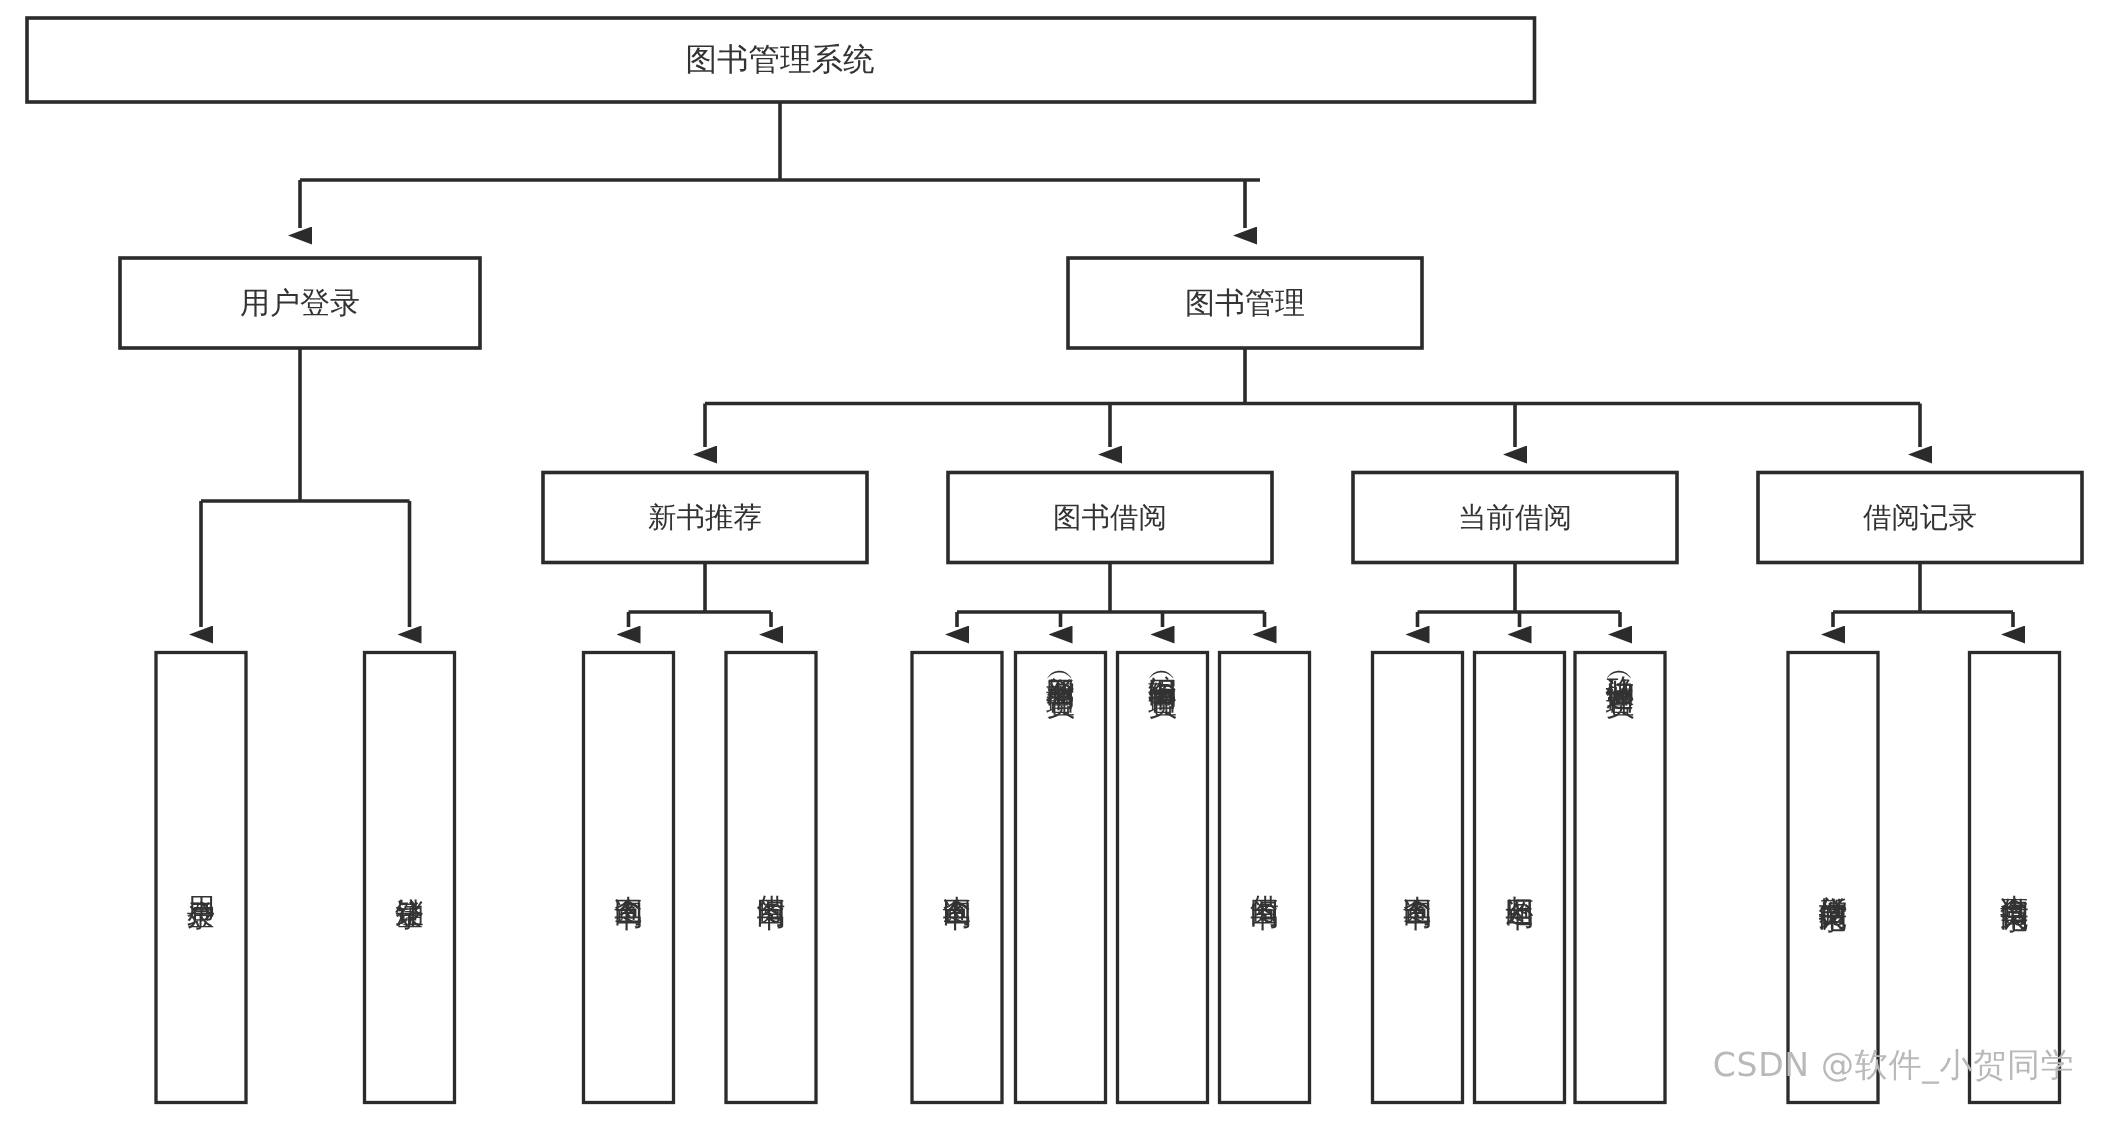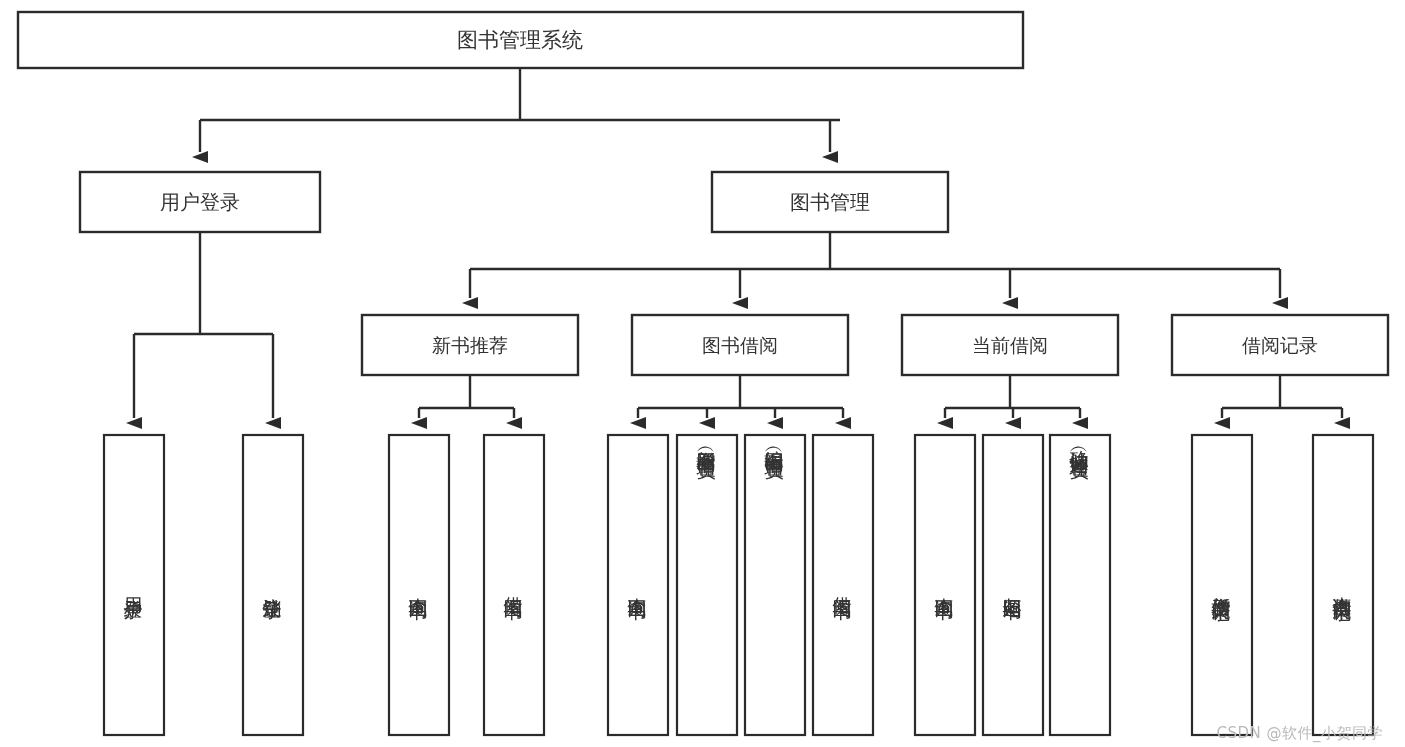--- a/index.html
+++ b/index.html
@@ -42,22 +42,22 @@
     font-size:19px;
     line-height:1.16;
     letter-spacing:1.5px;
     color:#333333;
     white-space:nowrap;
     font-family:"DejaVu Sans","Liberation Sans",sans-serif;
   }
 
   .watermark{
     position:absolute;
-    right:8px;bottom:4px;
-    font-size:15px;
+    right:8px;bottom:22px;
+    font-size:22px;
     color:#b9b9b9;
     font-family:"DejaVu Sans","Liberation Sans",sans-serif;
     letter-spacing:0.5px;
     white-space:nowrap;
   }
 </style>
 </head>
 <body>
 
 <div id="diagram-root">

